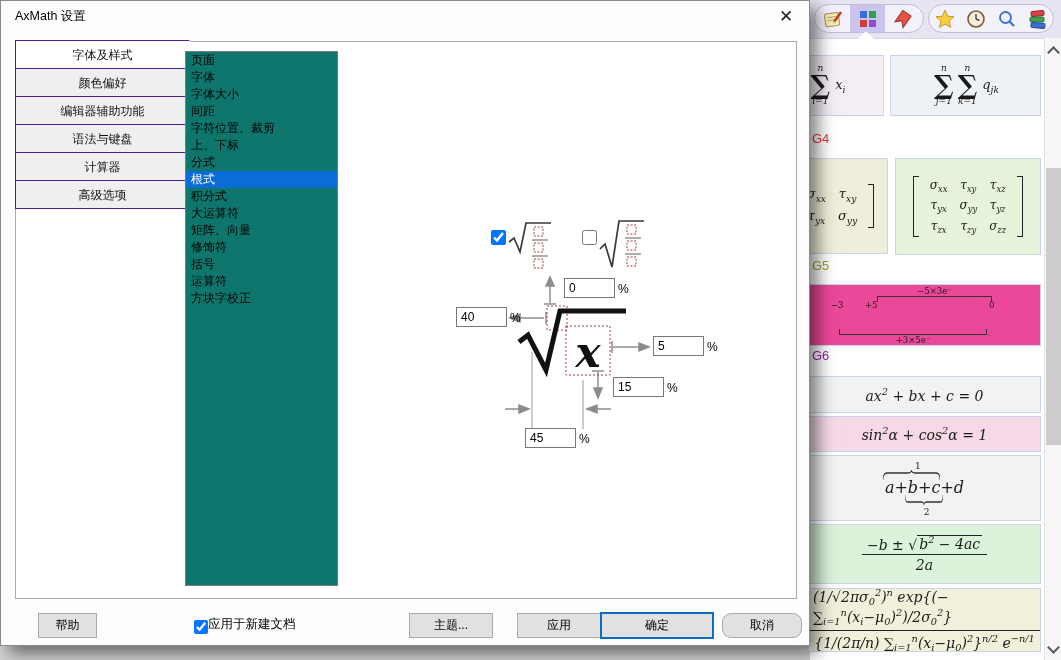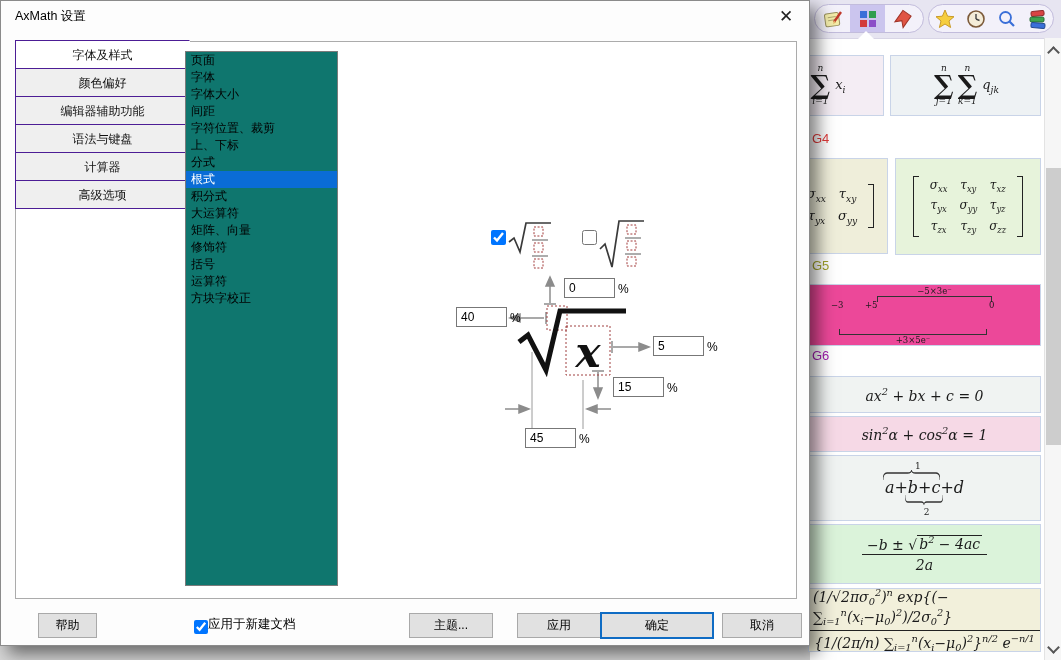--- a/index.html
+++ b/index.html
@@ -358,16 +358,16 @@
     <span class="pct" style="left:666px;top:380px;">%</span>
     <input class="pct-input" style="left: 524px; top: 427px;" value="45">
     <span class="pct" style="left:578px;top:431px;">%</span>
 
     <div class="btn" style="left:37px;top:612px;width:59px;">帮助</div>
     <input type="checkbox" class="foot-cb" checked="" style="">
     <span class="foot-lab">应用于新建文档</span>
     <div class="btn" style="left:408px;top:612px;width:84px;">主题...</div>
     <div class="btn" style="left:503px;top:612px;width:84px;margin-left:13px;">应用</div>
     <div class="btn default" style="left:599px;top:611px;width:114px;height:27px;">确定</div>
-    <div class="btn" style="left:721px;top:612px;width:80px;">取消</div>
+    <div class="btn" style="left:721px;top:612px;width:80px;border-radius:9px;">取消</div>
   </div>
 
 </div>
 
 </body></html>

